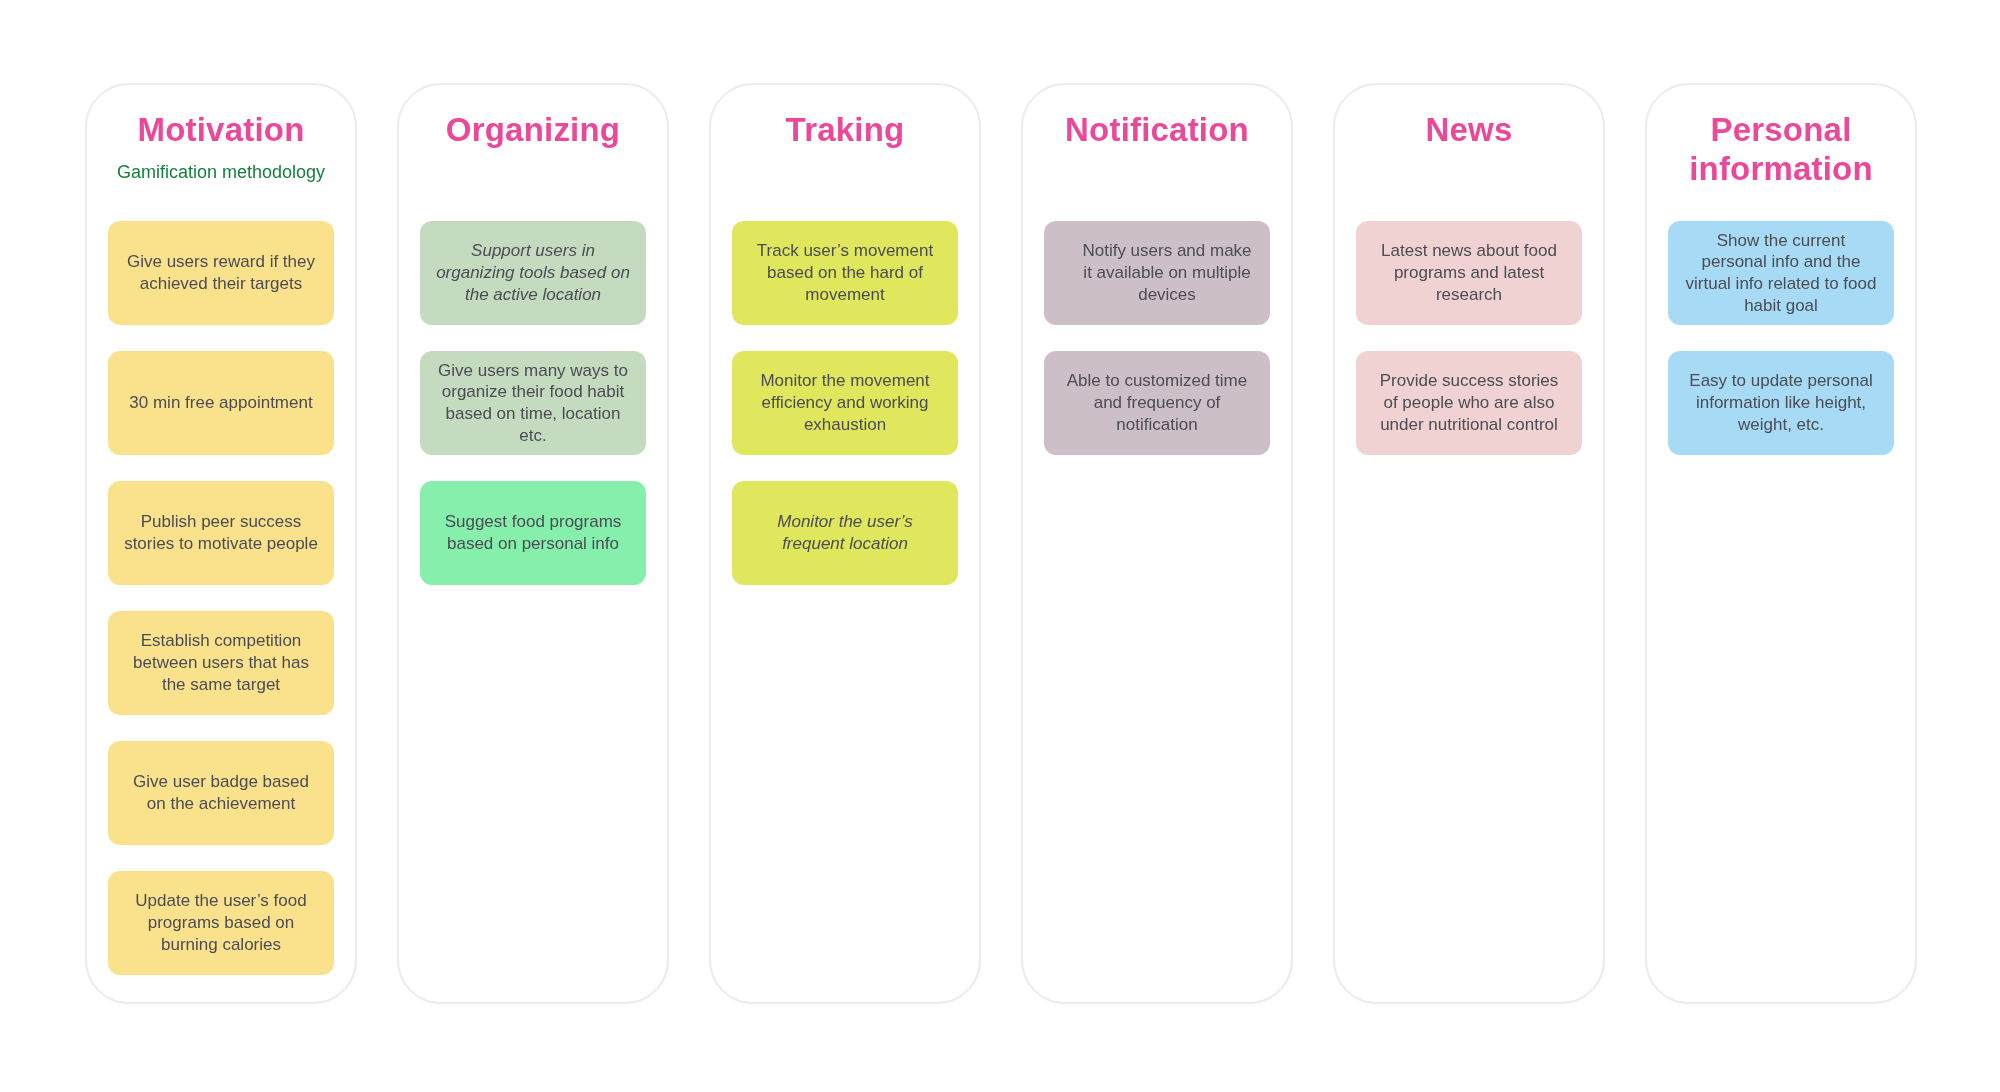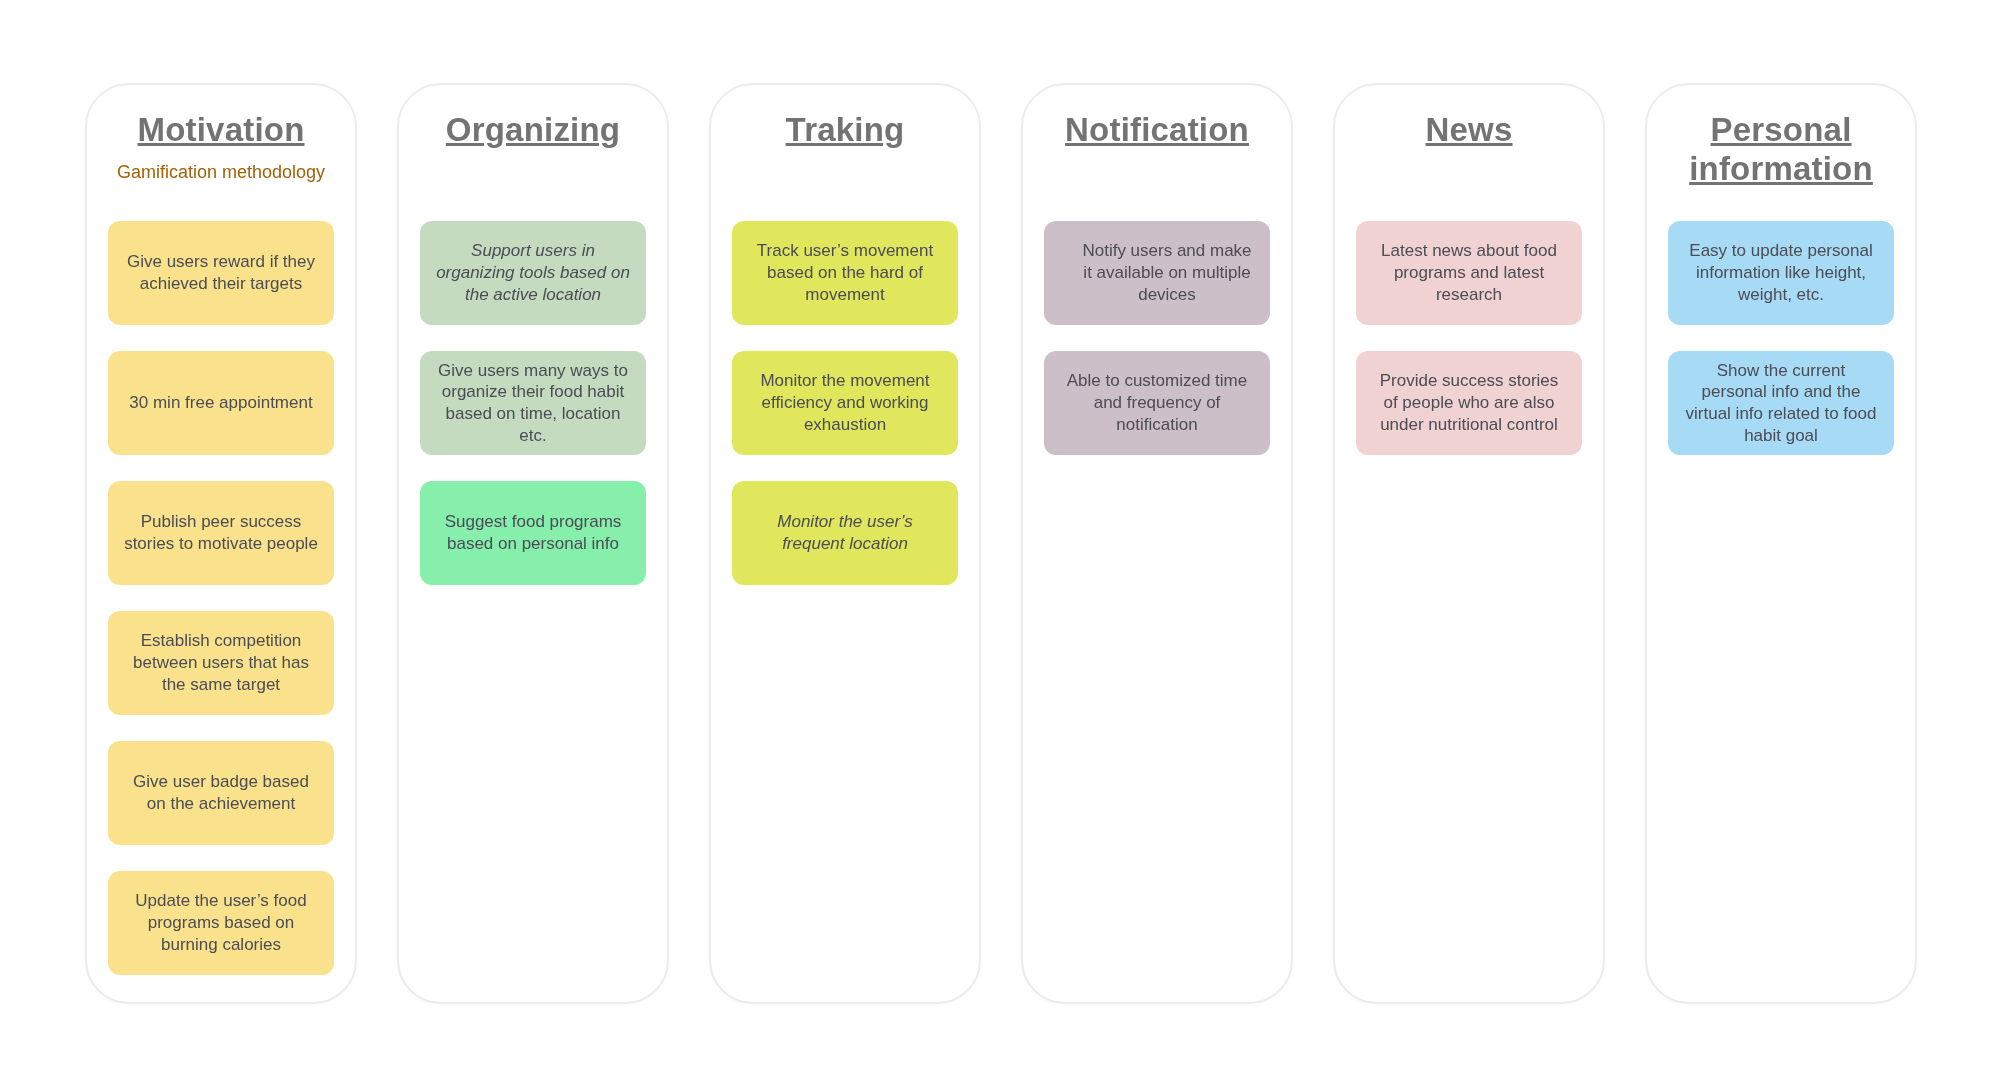--- a/index.html
+++ b/index.html
@@ -34,29 +34,28 @@
   .column-header {
     margin-top: 26px;
     padding: 0 14px;
     text-align: center;
   }
   .column-title {
     margin: 0;
     font-size: 33px;
     font-weight: 700;
     line-height: 1.18;
-    color: #737373;
+    color: #ec4899;
     letter-spacing: 0.2px;
-    text-decoration: underline;
   }
   .column-subtitle {
     margin: 12px 0 0 0;
     font-size: 18px;
     font-weight: 400;
-    color: #a16207;
+    color: #15803d;
   }
   .cards {
     position: absolute;
     top: 136px;
     left: 21px;
     right: 21px;
   }
   .card {
     height: 104px;
     margin-bottom: 26px;
@@ -127,17 +126,17 @@
       <div class="cards">
         <div class="card" style="background: rgb(240, 210, 210);">Latest news about food programs and latest research</div>
         <div class="card" style="background: rgb(240, 210, 210);">Provide success stories of people who are also under nutritional control</div>
       </div>
     </section>
     <section class="column">
       <header class="column-header">
         <h2 class="column-title">Personal information</h2>
       </header>
       <div class="cards">
+        <div class="card" style="background: rgb(167, 218, 245);">Show the current personal info and the virtual info related to food habit goal</div>
         <div class="card" style="background: rgb(167, 218, 245);">Easy to update personal information like height, weight, etc.</div>
-        <div class="card" style="background: rgb(167, 218, 245);">Show the current personal info and the virtual info related to food habit goal</div>
       </div>
     </section>
   </main>
 
 </body></html>

